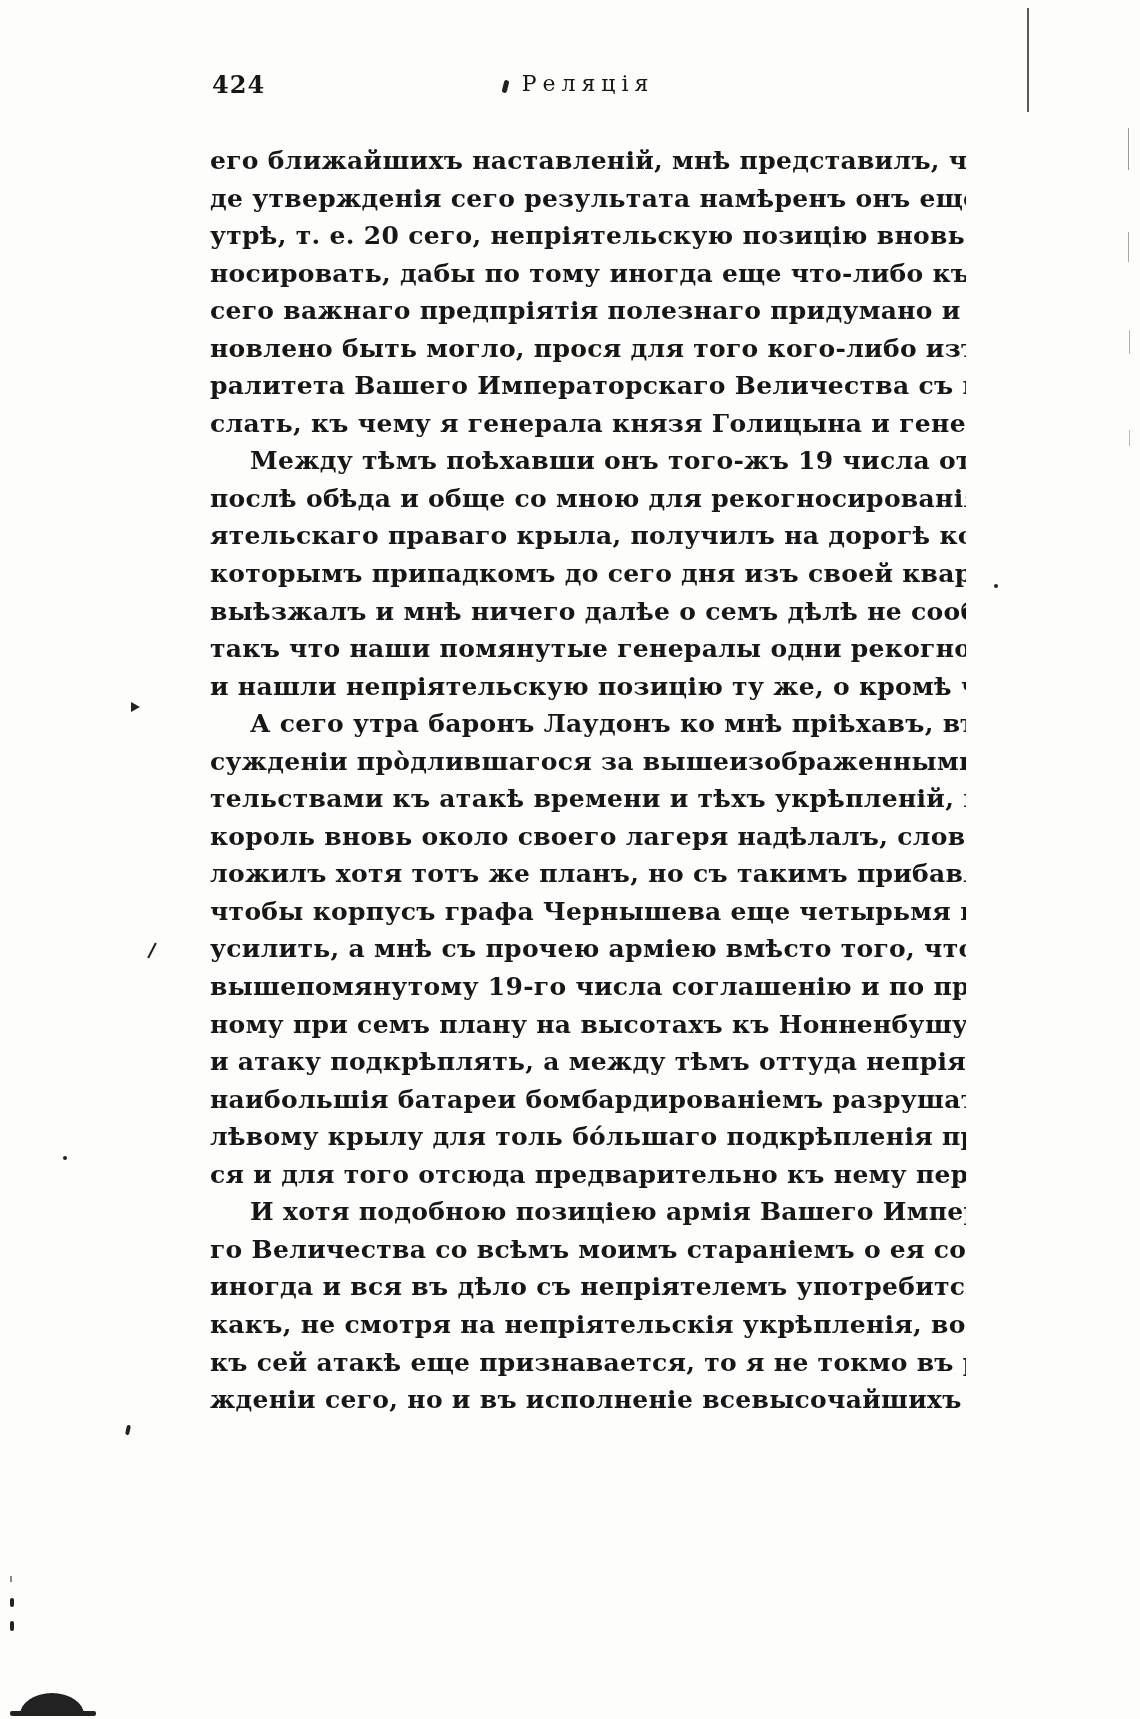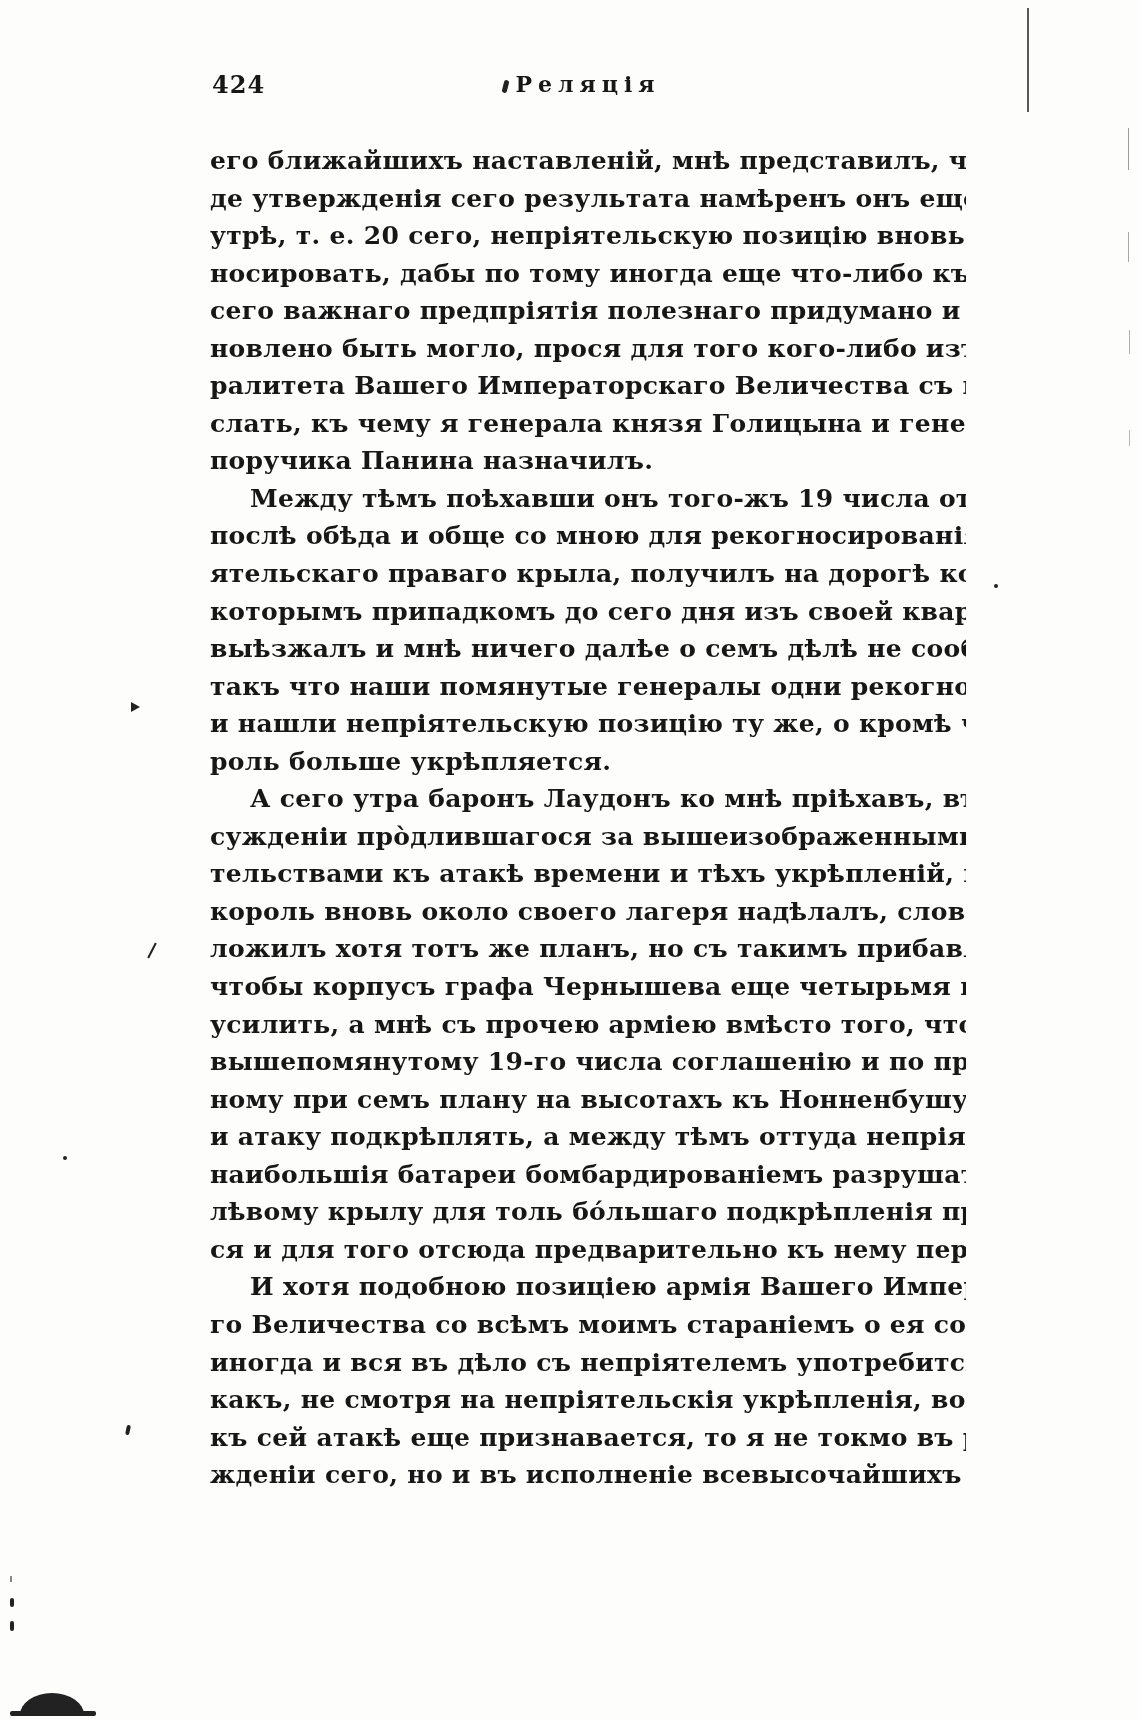--- a/index.html
+++ b/index.html
@@ -18,21 +18,21 @@
   }
   .page-number {
     position: absolute; left: 2px; top: 0;
     font-size: 24px; font-weight: bold;
     letter-spacing: 1px;
   }
   .running-title {
     position: absolute; left: 0; top: 1px;
     width: 100%;
     text-align: center;
-    font-size: 22px; font-weight: bold;
+    font-size: 22px; font-weight: normal;
     letter-spacing: 6px;
   }
   .text-block {
     position: absolute;
     left: 210px; top: 142px;
     width: 756px;
   }
   .line {
     height: 37.55px;
     line-height: 37.55px;
@@ -84,29 +84,27 @@
 
 <div class="text-block">
     <div class="line">его ближайшихъ наставленій, мнѣ представилъ, что преж-</div>
     <div class="line">де утвержденія сего результата намѣренъ онъ еще на</div>
     <div class="line">утрѣ, т. е. 20 сего, непріятельскую позицію вновь реког-</div>
     <div class="line">носировать, дабы по тому иногда еще что-либо къ успѣху</div>
     <div class="line">сего важнаго предпріятія полезнаго придумано и поста-</div>
     <div class="line">новлено быть могло, прося для того кого-либо изъ гене-</div>
     <div class="line">ралитета Вашего Императорскаго Величества съ нимъ по-</div>
     <div class="line">слать, къ чему я генерала князя Голицына и генерала-</div>
-    <div class="line last">поручика Панина назначилъ.</div>
     <div class="line indent">Между тѣмъ поѣхавши онъ того-жъ 19 числа отъ меня</div>
     <div class="line">послѣ обѣда и обще со мною для рекогносированія непрі-</div>
     <div class="line">ятельскаго праваго крыла, получилъ на дорогѣ колику, за</div>
     <div class="line">которымъ припадкомъ до сего дня изъ своей квартиры не</div>
     <div class="line">выѣзжалъ и мнѣ ничего далѣе о семъ дѣлѣ не сообщалъ,</div>
     <div class="line">такъ что наши помянутые генералы одни рекогносировали</div>
     <div class="line">и нашли непріятельскую позицію ту же, о кромѣ что ко-</div>
-    <div class="line last">роль больше укрѣпляется.</div>
     <div class="line indent">А сего утра баронъ Лаудонъ ко мнѣ пріѣхавъ, въ раз-</div>
     <div class="line">сужденіи про̀длившагося за вышеизображенными обстоя-</div>
     <div class="line">тельствами къ атакѣ времени и тѣхъ укрѣпленій, которыя</div>
     <div class="line">король вновь около своего лагеря надѣлалъ, словесно пред-</div>
     <div class="line">ложилъ хотя тотъ же планъ, но съ такимъ прибавленіемъ,</div>
     <div class="line">чтобы корпусъ графа Чернышева еще четырьмя полками</div>
     <div class="line">усилить, а мнѣ съ прочею арміею вмѣсто того, чтобы по</div>
     <div class="line">вышепомянутому 19-го числа соглашенію и по приложен-</div>
     <div class="line">ному при семъ плану на высотахъ къ Нонненбушу стать</div>
     <div class="line">и атаку подкрѣплять, а между тѣмъ оттуда непріятельскія</div>

